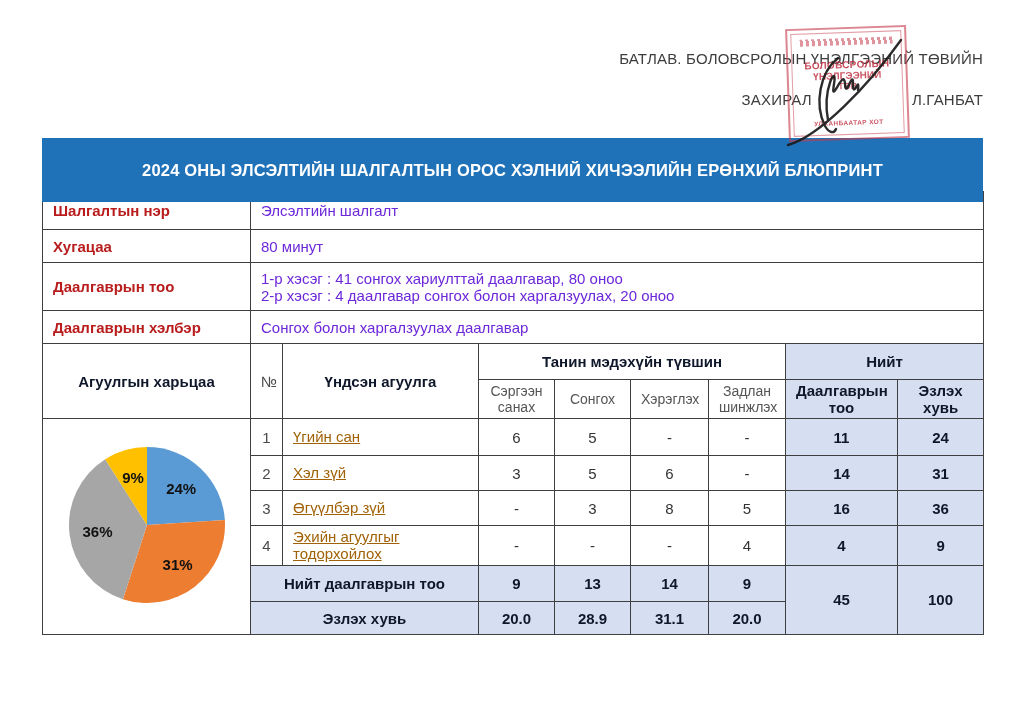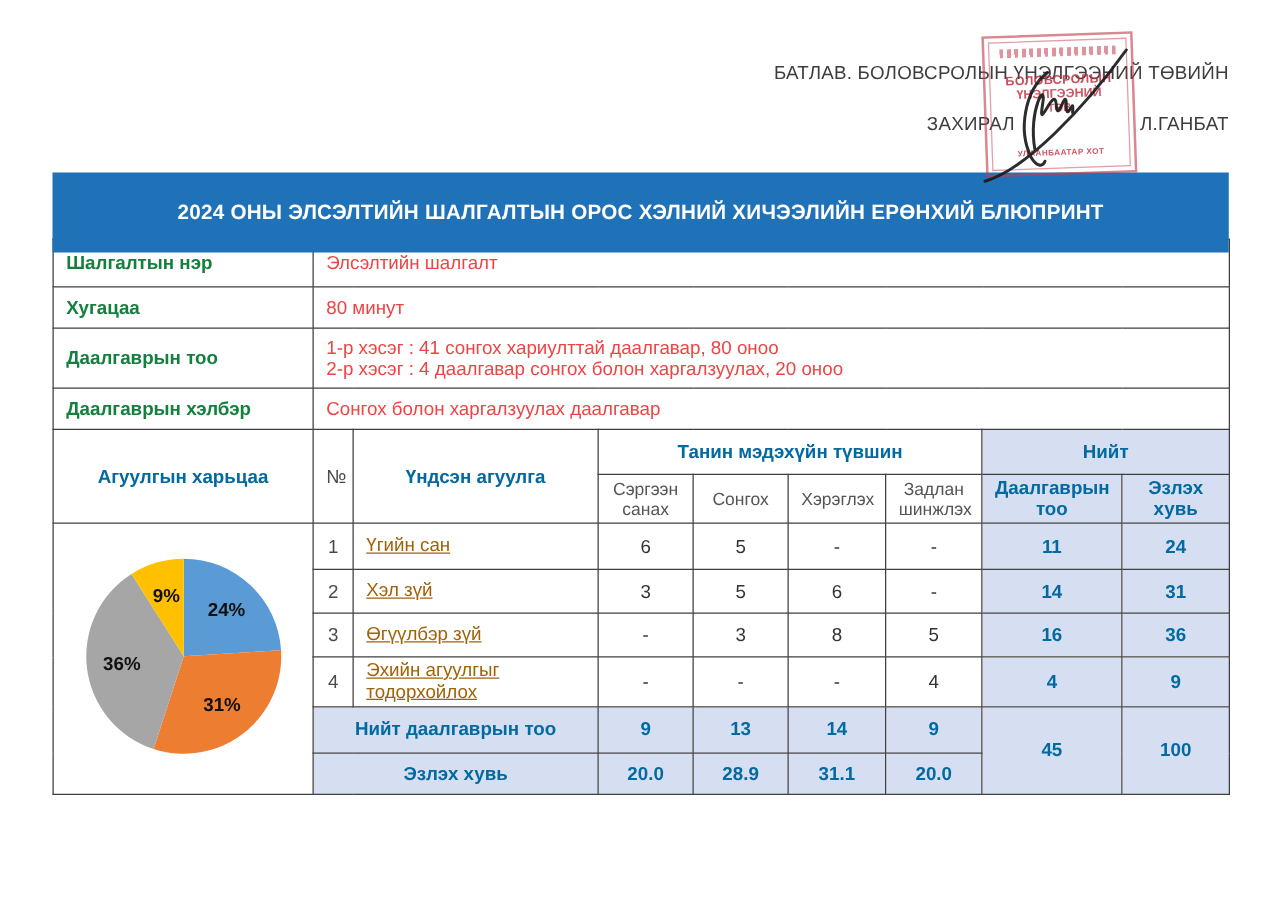--- a/index.html
+++ b/index.html
@@ -29,25 +29,25 @@
 
   
   .title-bar { position:absolute; left:42px; top:138px; width:941px; height:64px;
                background:#1F72B8; color:#ffffff; display:flex; align-items:center;
                justify-content:center; font-weight:bold; font-size:16.5px; letter-spacing:.2px; z-index:2; }
 
   
   table.bp { position:absolute; left:42px; top:191px; width:941px;
              border-collapse:collapse; table-layout:fixed; font-size:15px; color:#333; }
   table.bp td { border:1px solid #3f3f3f; padding:2px 10px; vertical-align:middle; overflow:hidden; }
-  td.lab { font-weight:bold; color:#15803d; padding-left:16px; }
-  td.val { color:#ef4444; padding-left:14px; }
+  td.lab { font-weight:bold; color:#b91c1c; padding-left:16px; }
+  td.val { color:#6d28d9; padding-left:14px; }
   td.ctr { text-align:center; padding:2px 4px; }
   td.hl  { background:#D6DFF2; }
-  td.bold { font-weight:bold; color:#0369a1; }
+  td.bold { font-weight:bold; color:#0f172a; }
   td.subhead { color:#555; font-size:14px; line-height:1.15; }
   td.rowname { color:#a16207; padding-left:10px; line-height:1.15;text-decoration:underline; }
   td.rowno { color:#4a4a4a; }
   .pie-cell { padding:0 !important; vertical-align:middle;margin-left:40px; }
   tr.h38 { height:38px; } tr.h33 { height:33px;padding-left:32px; } tr.h48 { height:48px; }
   tr.h36 { height:36px; } tr.h37 { height:37px; } tr.h35 { height:35px; }
   tr.h34 { height:34px;border-radius:14px; }
 
   
   .footer { position:absolute; left:0; top:645px; width:1024px; text-align:center;

